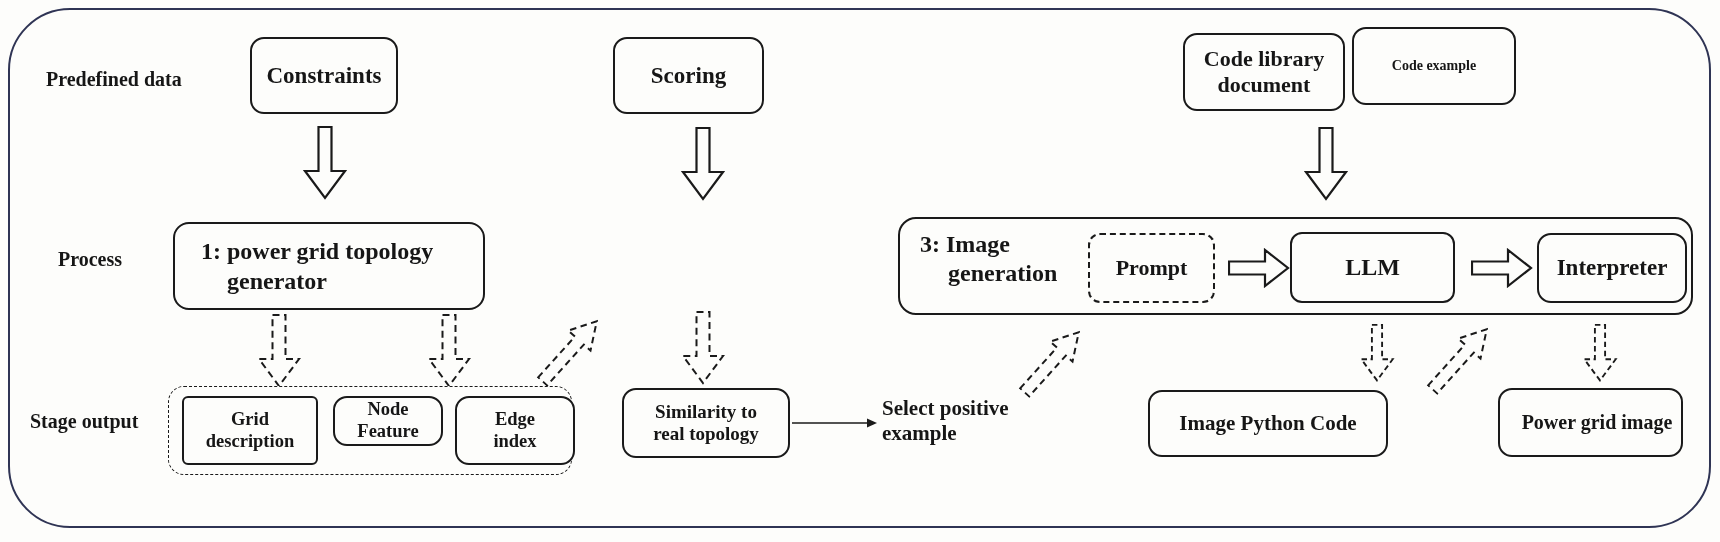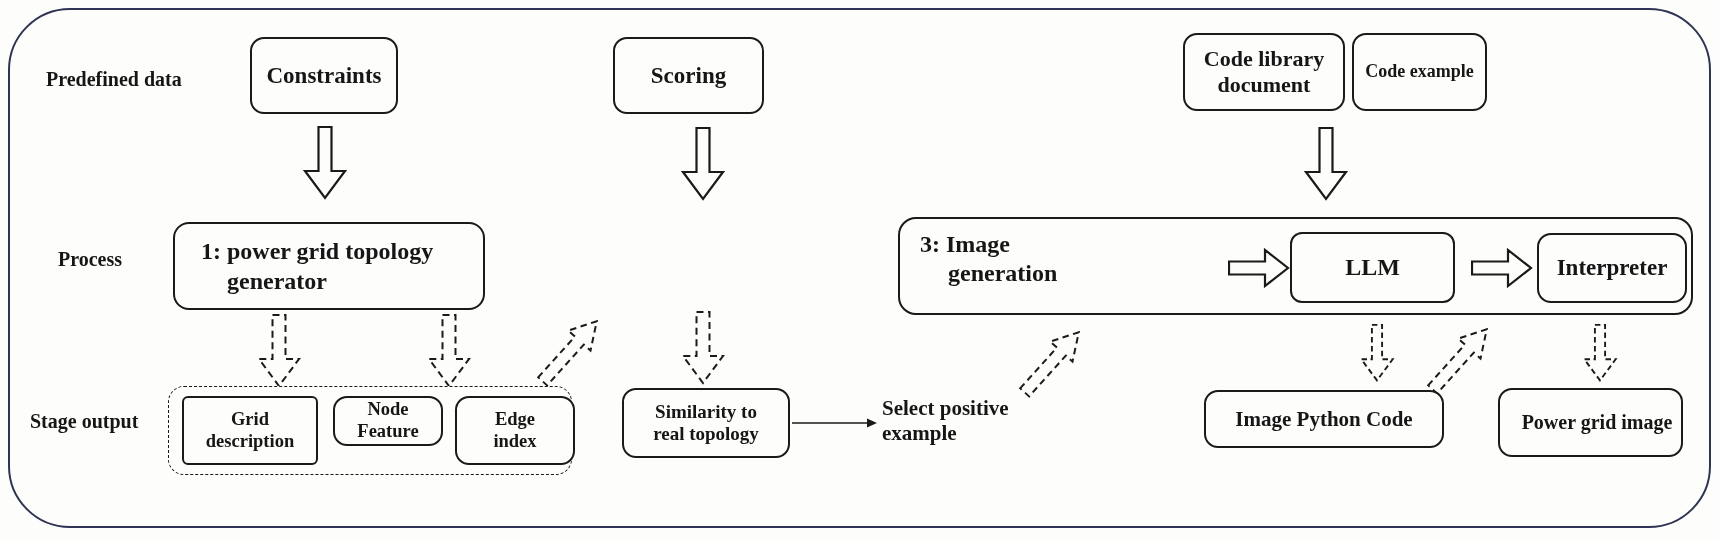--- a/index.html
+++ b/index.html
@@ -70,21 +70,21 @@
 
   <div class="node" style="left:613px; top:37px; width:151px; height:77px; font-size:23px;">
     <span class="ln">Scoring</span>
   </div>
 
   <div class="node" style="left:1183px; top:33px; width:162px; height:78px; font-size:22px;">
     <span class="ln">Code library</span>
     <span class="ln">document</span>
   </div>
 
-  <div class="node" style="left:1352px; top:33px; width:135px; height:78px; font-size:18px;">
+  <div class="node" style="left:1352px; top:27px; width:164px; height:78px; font-size:14px;">
     <span class="ln">Code example</span>
   </div>
 
   <div class="arrow" style="left:302px; top:126px;">
     <svg width="46" height="74" viewBox="0 0 46 74">
         <path d="M16.5 1 H29.5 V45 H43 L23 72 L3 45 H16.5 Z" fill="#fdfdfb" stroke="#1a1a1a" stroke-width="2.2"></path>
       </svg>
   </div>
   <div class="arrow" style="left:680px; top:127px;">
     <svg width="46" height="74" viewBox="0 0 46 74">
@@ -103,20 +103,23 @@
   </div>
 
 
   <div class="node" style="left:898px; top:217px; width:795px; height:98px; border-radius:18px;"></div>
 
   <div class="freetext" style="left:912px; top:230px; font-size:24px; line-height:29px;margin-left:8px;">
     <span class="ln" style="display:block;">3: Image</span>
     <span class="ln" style="display:block; padding-left:28px;">generation</span>
   </div>
 
+  <div class="node dashed" style="left:1088px; top:233px; width:127px; height:70px; font-size:22px; border-radius:12px;">
+    <span class="ln">Prompt</span>
+  </div>
 
   <div class="arrow" style="left:1228px; top:247px;">
     <svg width="62" height="42" viewBox="0 0 62 42">
         <path d="M1 14.5 H37 V3 L60 21 L37 39 V27.5 H1 Z" fill="#fdfdfb" stroke="#1a1a1a" stroke-width="2.2"></path>
       </svg>
   </div>
 
   <div class="node" style="left:1290px; top:232px; width:165px; height:71px; font-size:24px; border-radius:12px;">
     <span class="ln">LLM</span>
   </div>
@@ -198,21 +201,21 @@
         <line x1="0" y1="7" x2="75" y2="7" stroke="#1a1a1a" stroke-width="1.6"></line>
         <path d="M75 2.5 L85 7 L75 11.5 Z" fill="#1a1a1a"></path>
       </svg>
   </div>
 
   <div class="freetext" style="left:882px; top:396px; font-size:21px;">
     <span class="ln" style="display:block;">Select positive</span>
     <span class="ln" style="display:block;">example</span>
   </div>
 
-  <div class="node" style="left:1204px; top:390px; width:240px; height:58px; font-size:21px;">
+  <div class="node" style="left:1148px; top:390px; width:240px; height:67px; font-size:21px;">
     <span class="ln">Image Python Code</span>
   </div>
 
   <div class="node" style="left:1498px; top:388px; width:185px; height:69px; font-size:20px;padding-left:13px;">
     <span class="ln">Power grid image</span>
   </div>
 
 </div>
 
 </body></html>

